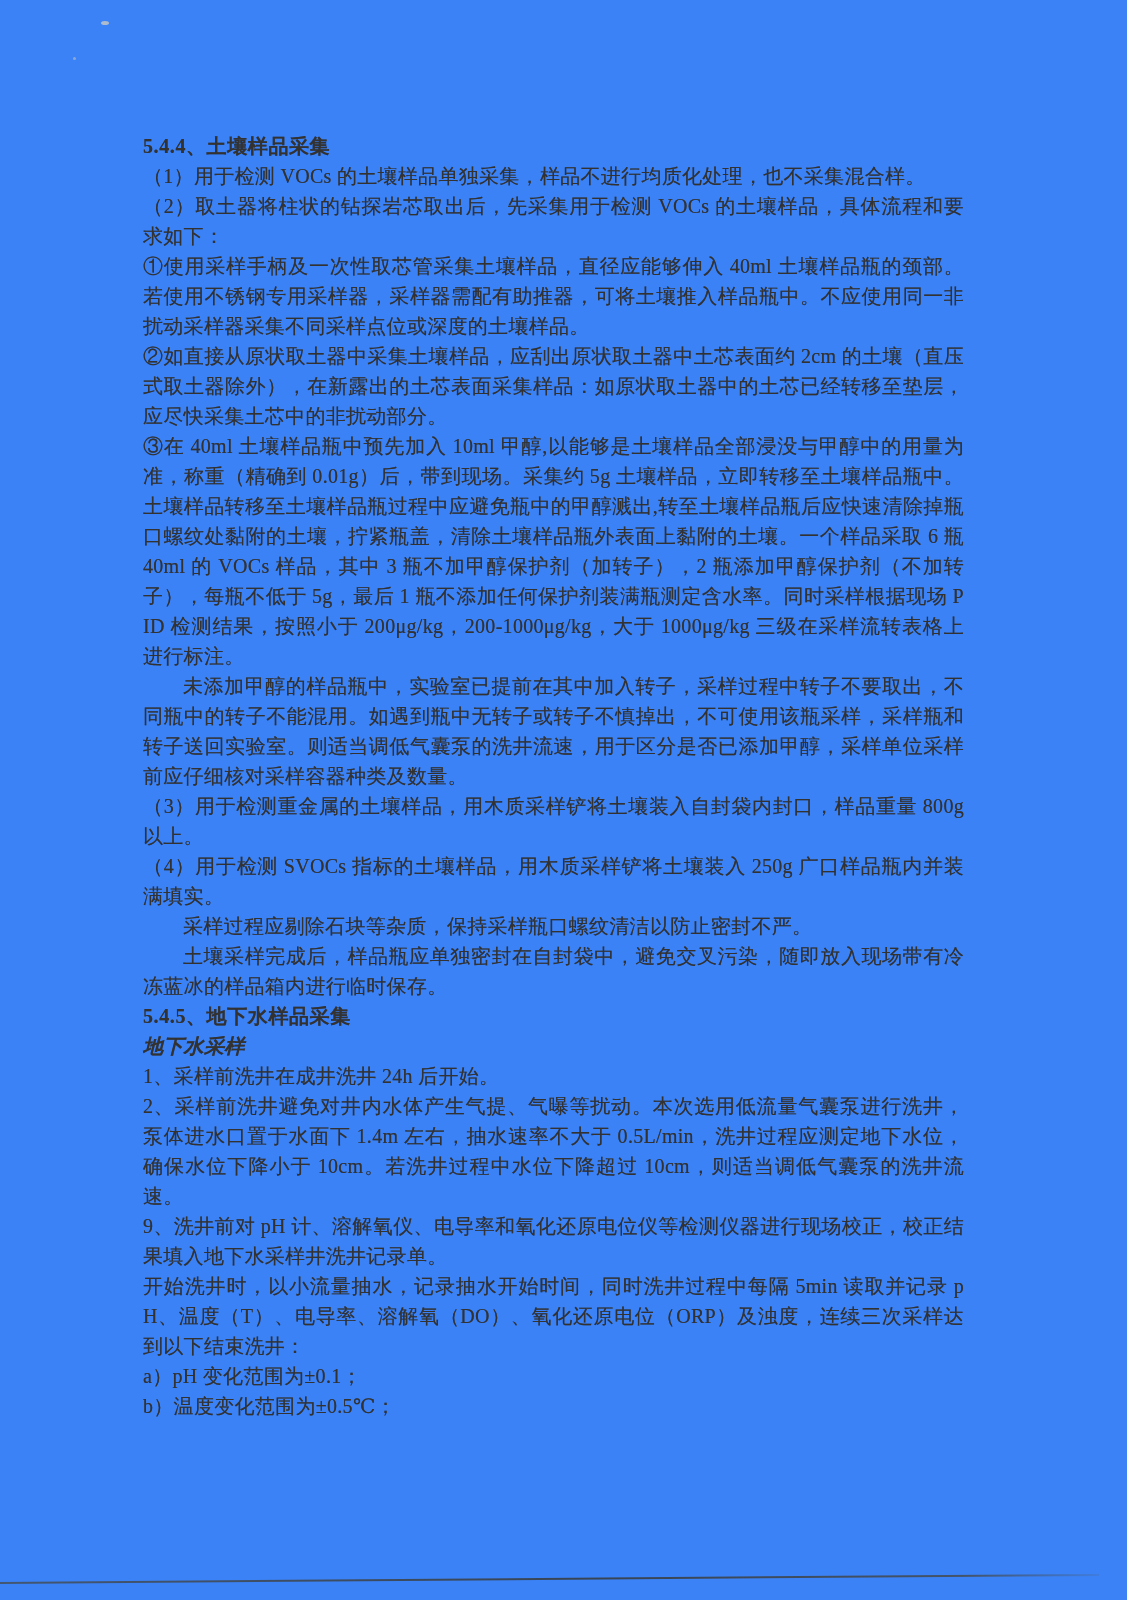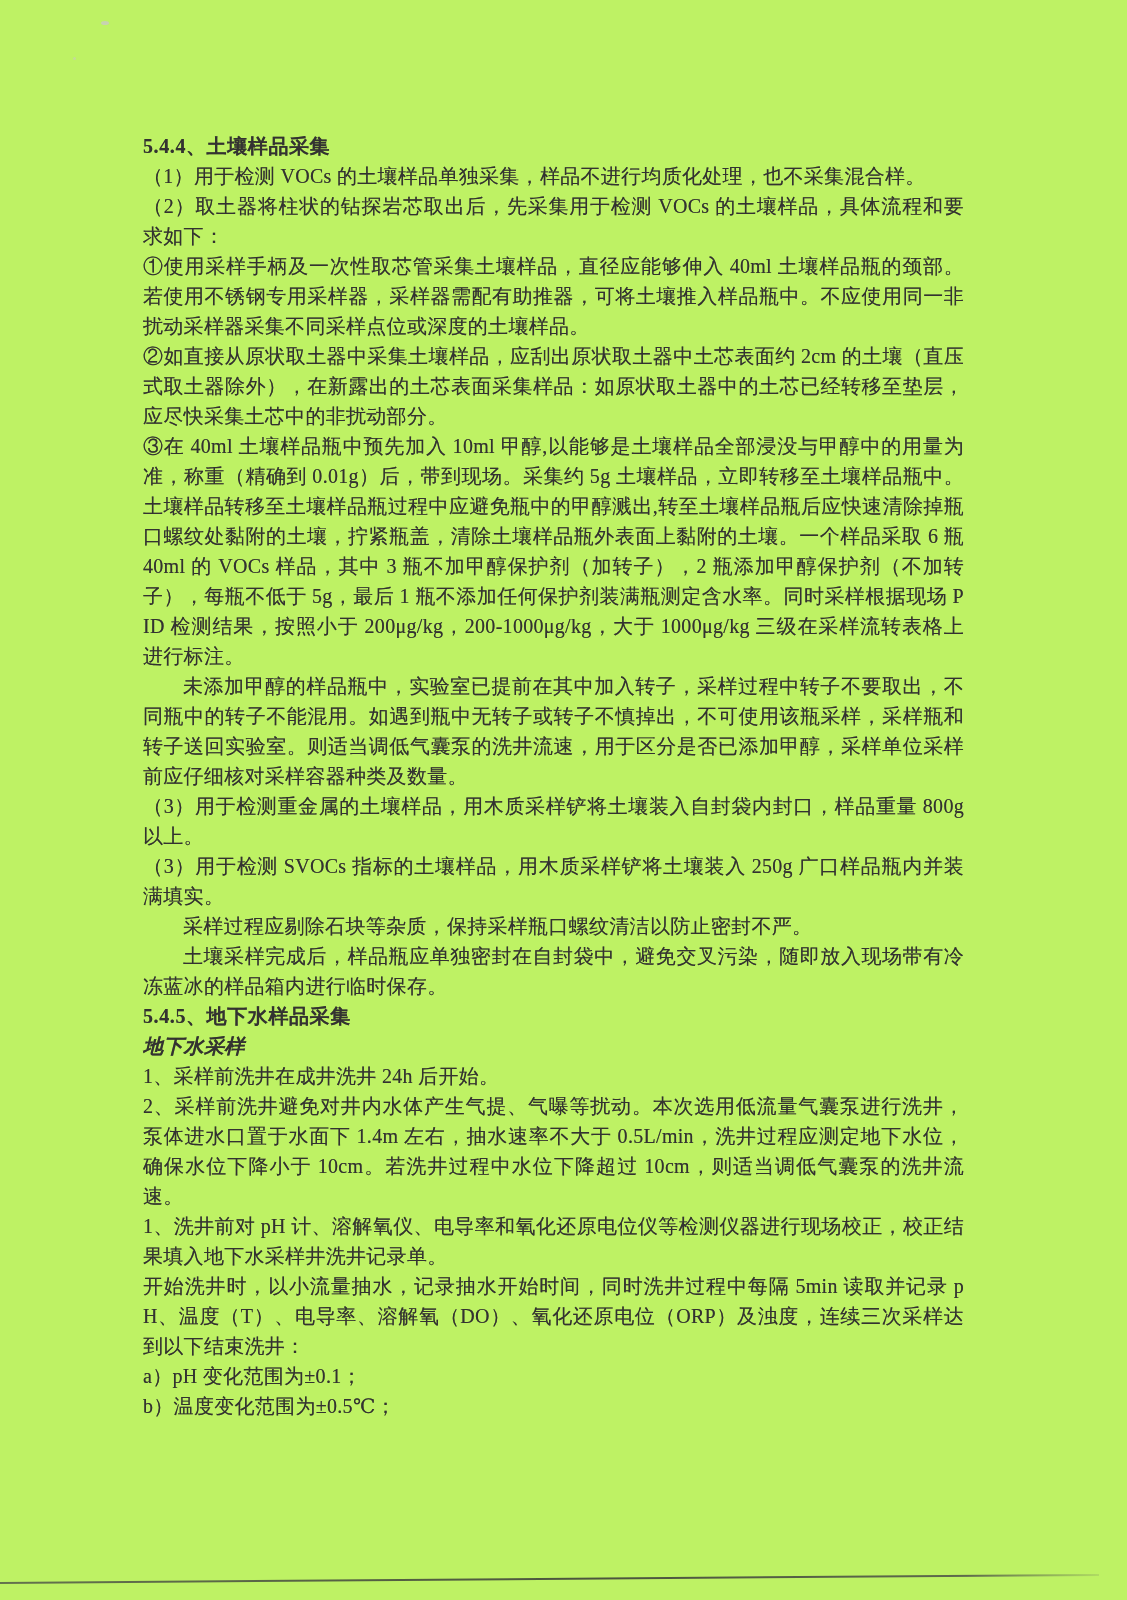--- a/index.html
+++ b/index.html
@@ -5,21 +5,21 @@
   html, body {
     margin: 0;
     padding: 0;
     background: #e9e9e7;
   }
   .page {
     position: relative;
     width: 1127px;
     height: 1600px;
     margin: 0 auto;
-    background: #bef264;
+    background: #3b82f6;
     overflow: hidden;
     font-family: "Liberation Serif", "DejaVu Serif", serif;
     color: #333231;
   }
   .textblock {
     position: absolute;
     left: 143px;
     top: 131px;
     width: 821px;
   }
@@ -66,26 +66,26 @@
   <div class="speck s2"></div>
   <main class="textblock">
       <p class="para heading">5.4.4、土壤样品采集</p>
       <p class="para body">（1）用于检测 VOCs 的土壤样品单独采集，样品不进行均质化处理，也不采集混合样。</p>
       <p class="para body">（2）取土器将柱状的钻探岩芯取出后，先采集用于检测 VOCs 的土壤样品，具体流程和要求如下：</p>
       <p class="para body">①使用采样手柄及一次性取芯管采集土壤样品，直径应能够伸入 40ml 土壤样品瓶的颈部。若使用不锈钢专用采样器，采样器需配有助推器，可将土壤推入样品瓶中。不应使用同一非扰动采样器采集不同采样点位或深度的土壤样品。</p>
       <p class="para body">②如直接从原状取土器中采集土壤样品，应刮出原状取土器中土芯表面约 2cm 的土壤（直压式取土器除外），在新露出的土芯表面采集样品：如原状取土器中的土芯已经转移至垫层，应尽快采集土芯中的非扰动部分。</p>
       <p class="para body">③在 40ml 土壤样品瓶中预先加入 10ml 甲醇,以能够是土壤样品全部浸没与甲醇中的用量为准，称重（精确到 0.01g）后，带到现场。采集约 5g 土壤样品，立即转移至土壤样品瓶中。土壤样品转移至土壤样品瓶过程中应避免瓶中的甲醇溅出,转至土壤样品瓶后应快速清除掉瓶口螺纹处黏附的土壤，拧紧瓶盖，清除土壤样品瓶外表面上黏附的土壤。一个样品采取 6 瓶 40ml 的 VOCs 样品，其中 3 瓶不加甲醇保护剂（加转子），2 瓶添加甲醇保护剂（不加转子），每瓶不低于 5g，最后 1 瓶不添加任何保护剂装满瓶测定含水率。同时采样根据现场 PID 检测结果，按照小于 200μg/kg，200-1000μg/kg，大于 1000μg/kg 三级在采样流转表格上进行标注。</p>
       <p class="para indent">未添加甲醇的样品瓶中，实验室已提前在其中加入转子，采样过程中转子不要取出，不同瓶中的转子不能混用。如遇到瓶中无转子或转子不慎掉出，不可使用该瓶采样，采样瓶和转子送回实验室。则适当调低气囊泵的洗井流速，用于区分是否已添加甲醇，采样单位采样前应仔细核对采样容器种类及数量。</p>
       <p class="para body">（3）用于检测重金属的土壤样品，用木质采样铲将土壤装入自封袋内封口，样品重量 800g 以上。</p>
-      <p class="para body">（3）用于检测 SVOCs 指标的土壤样品，用木质采样铲将土壤装入 250g 广口样品瓶内并装满填实。</p>
+      <p class="para body">（4）用于检测 SVOCs 指标的土壤样品，用木质采样铲将土壤装入 250g 广口样品瓶内并装满填实。</p>
       <p class="para indent">采样过程应剔除石块等杂质，保持采样瓶口螺纹清洁以防止密封不严。</p>
       <p class="para indent">土壤采样完成后，样品瓶应单独密封在自封袋中，避免交叉污染，随即放入现场带有冷冻蓝冰的样品箱内进行临时保存。</p>
       <p class="para heading">5.4.5、地下水样品采集</p>
       <p class="para bold">地下水采样</p>
       <p class="para body">1、采样前洗井在成井洗井 24h 后开始。</p>
       <p class="para body">2、采样前洗井避免对井内水体产生气提、气曝等扰动。本次选用低流量气囊泵进行洗井，泵体进水口置于水面下 1.4m 左右，抽水速率不大于 0.5L/min，洗井过程应测定地下水位，确保水位下降小于 10cm。若洗井过程中水位下降超过 10cm，则适当调低气囊泵的洗井流速。</p>
-      <p class="para body">1、洗井前对 pH 计、溶解氧仪、电导率和氧化还原电位仪等检测仪器进行现场校正，校正结果填入地下水采样井洗井记录单。</p>
+      <p class="para body">9、洗井前对 pH 计、溶解氧仪、电导率和氧化还原电位仪等检测仪器进行现场校正，校正结果填入地下水采样井洗井记录单。</p>
       <p class="para body">开始洗井时，以小流量抽水，记录抽水开始时间，同时洗井过程中每隔 5min 读取并记录 pH、温度（T）、电导率、溶解氧（DO）、氧化还原电位（ORP）及浊度，连续三次采样达到以下结束洗井：</p>
       <p class="para body">a）pH 变化范围为±0.1；</p>
       <p class="para body">b）温度变化范围为±0.5℃；</p>
     </main>
   <div class="scan-edge"></div>
 </div>
 
 </body></html>

